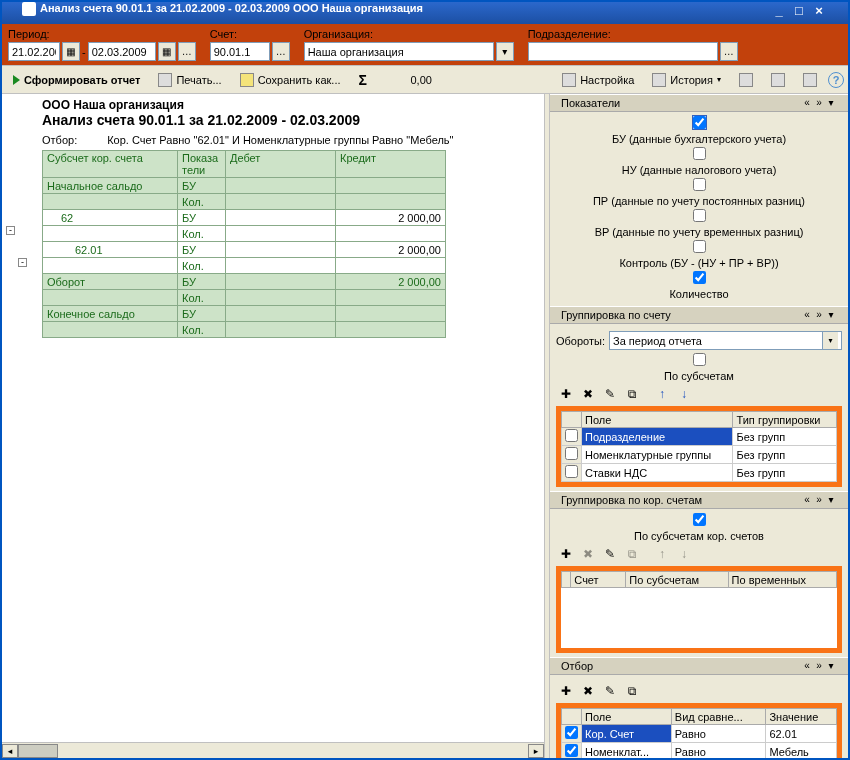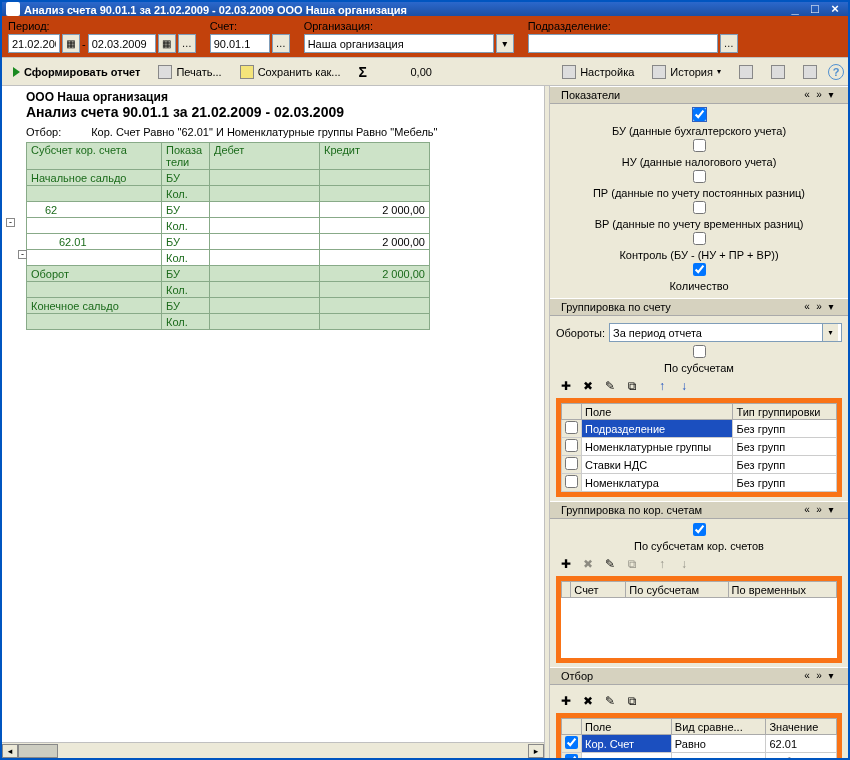--- a/index.html
+++ b/index.html
@@ -1,17 +1,17 @@
 <!DOCTYPE html>
 <html><head>
 <meta charset="utf-8">
 <style>
 * { box-sizing: border-box; margin: 0; padding: 0; font-family: "MS Sans Serif", Arial, sans-serif; font-size: 11px; }
 body { background: #fff; width: 850px; height: 760px; border: 2px solid #0055c0; display: flex; flex-direction: column; overflow: hidden; }
-.titlebar { background: linear-gradient(to bottom, #2b68cc, #1c4fa3); color: #fff; height: 14px; display: flex; align-items: flex-end; padding: 0 4px; font-weight: bold; }
+.titlebar { background: linear-gradient(to bottom, #2b68cc, #1c4fa3); color: #fff; height: 22px; display: flex; align-items: flex-start; padding: 0 20px; font-weight: bold; }
 .titlebar .icon { width: 14px; height: 14px; background: #fff; margin-right: 4px; border-radius: 2px; }
 .titlebar .spacer { flex: 1; }
 .winbtn { width: 18px; height: 16px; color: #fff; display: inline-flex; align-items: center; justify-content: center; margin-left: 2px; cursor: pointer; font-weight: bold; font-size: 13px; }
 .filterbar { background: #c2410c; border-bottom: 1px solid #c0c0c0; padding: 4px 6px; display: flex; gap: 14px; align-items: flex-start; }
 .fcol { display: flex; flex-direction: column; gap: 2px; }
 .fcol label { color: #000; }
 .frow { display: flex; align-items: center; gap: 2px; }
 input[type=text].field { border: 1px solid #7f9db9; background: #fff; height: 19px; padding: 1px 3px; }
 .calbtn, .selbtn { width: 18px; height: 19px; border: 1px solid #7f9db9; background: #ece9d8; display: inline-flex; align-items: center; justify-content: center; font-size: 10px; cursor: pointer; }
 .toolbar { background: #ece9d8; border-bottom: 1px solid #c0c0c0; height: 28px; display: flex; align-items: center; padding: 0 4px; gap: 4px; }
@@ -20,21 +20,21 @@
 .playicon { width: 0; height: 0; border-left: 7px solid #1a8a20; border-top: 5px solid transparent; border-bottom: 5px solid transparent; }
 .micon { width: 14px; height: 14px; background: #ddd; border: 1px solid #888; display: inline-block; }
 .micon.save { background: #f4e47a; }
 .toolbar .tval { min-width: 60px; text-align: right; padding-right: 6px; }
 .toolbar .spacer { flex: 1; }
 .content { flex: 1; display: flex; overflow: hidden; }
 .leftpane { flex: 1; display: flex; flex-direction: column; overflow: hidden; position: relative; }
 .report-area { flex: 1; overflow: auto; padding: 4px 0 4px 4px; position: relative; }
 .tree-handles { position: absolute; left: 4px; top: 132px; width: 30px; }
 .tree-box { width: 9px; height: 9px; border: 1px solid #888; font-size: 9px; line-height: 7px; text-align: center; background: #fff; position: absolute; cursor: pointer; }
-.report { margin-left: 20px; }
+.report { margin-left: 36px; }
 .report h3 { font-weight: bold; font-size: 12px; }
 .report h2 { font-weight: bold; font-size: 14px; margin-bottom: 6px; }
 .report .filter-line { font-size: 11px; margin-bottom: 4px; display: flex; gap: 30px; }
 table.rep { border-collapse: collapse; }
 table.rep td, table.rep th { border: 1px solid #88aa88; padding: 1px 4px; height: 16px; font-size: 11px; font-weight: normal; }
 table.rep th { background: #cde3c8; color: #1b6b1b; text-align: left; vertical-align: top; }
 table.rep td.subhdr { color: #1b6b1b; background: #fff; }
 table.rep td.num { text-align: right; }
 table.rep tr.grn td { background: #cde3c8; color: #1b6b1b; }
 .scrollh { height: 16px; background: #ece9d8; border-top: 1px solid #c0c0c0; display: flex; align-items: center; }
@@ -329,25 +329,20 @@
           <tr>
                 <td class="chkcell"><input type="checkbox" style=""></td>
                 <td>Номенклатурные группы</td>
                 <td>Без групп</td>
               </tr>
           <tr>
                 <td class="chkcell"><input type="checkbox" style=""></td>
                 <td>Ставки НДС</td>
                 <td>Без групп</td>
               </tr>
-          <tr>
-                <td class="chkcell"><input type="checkbox" style=""></td>
-                <td>Номенклатура</td>
-                <td>Без групп</td>
-              </tr>
         </tbody>
           </table>
       </div>
     </div>
 
     <div class="panel-hdr">
       <span>Группировка по кор. счетам</span>
         <span class="spacer"></span>
       <span class="chev">«</span>
       <span class="chev">»</span>

